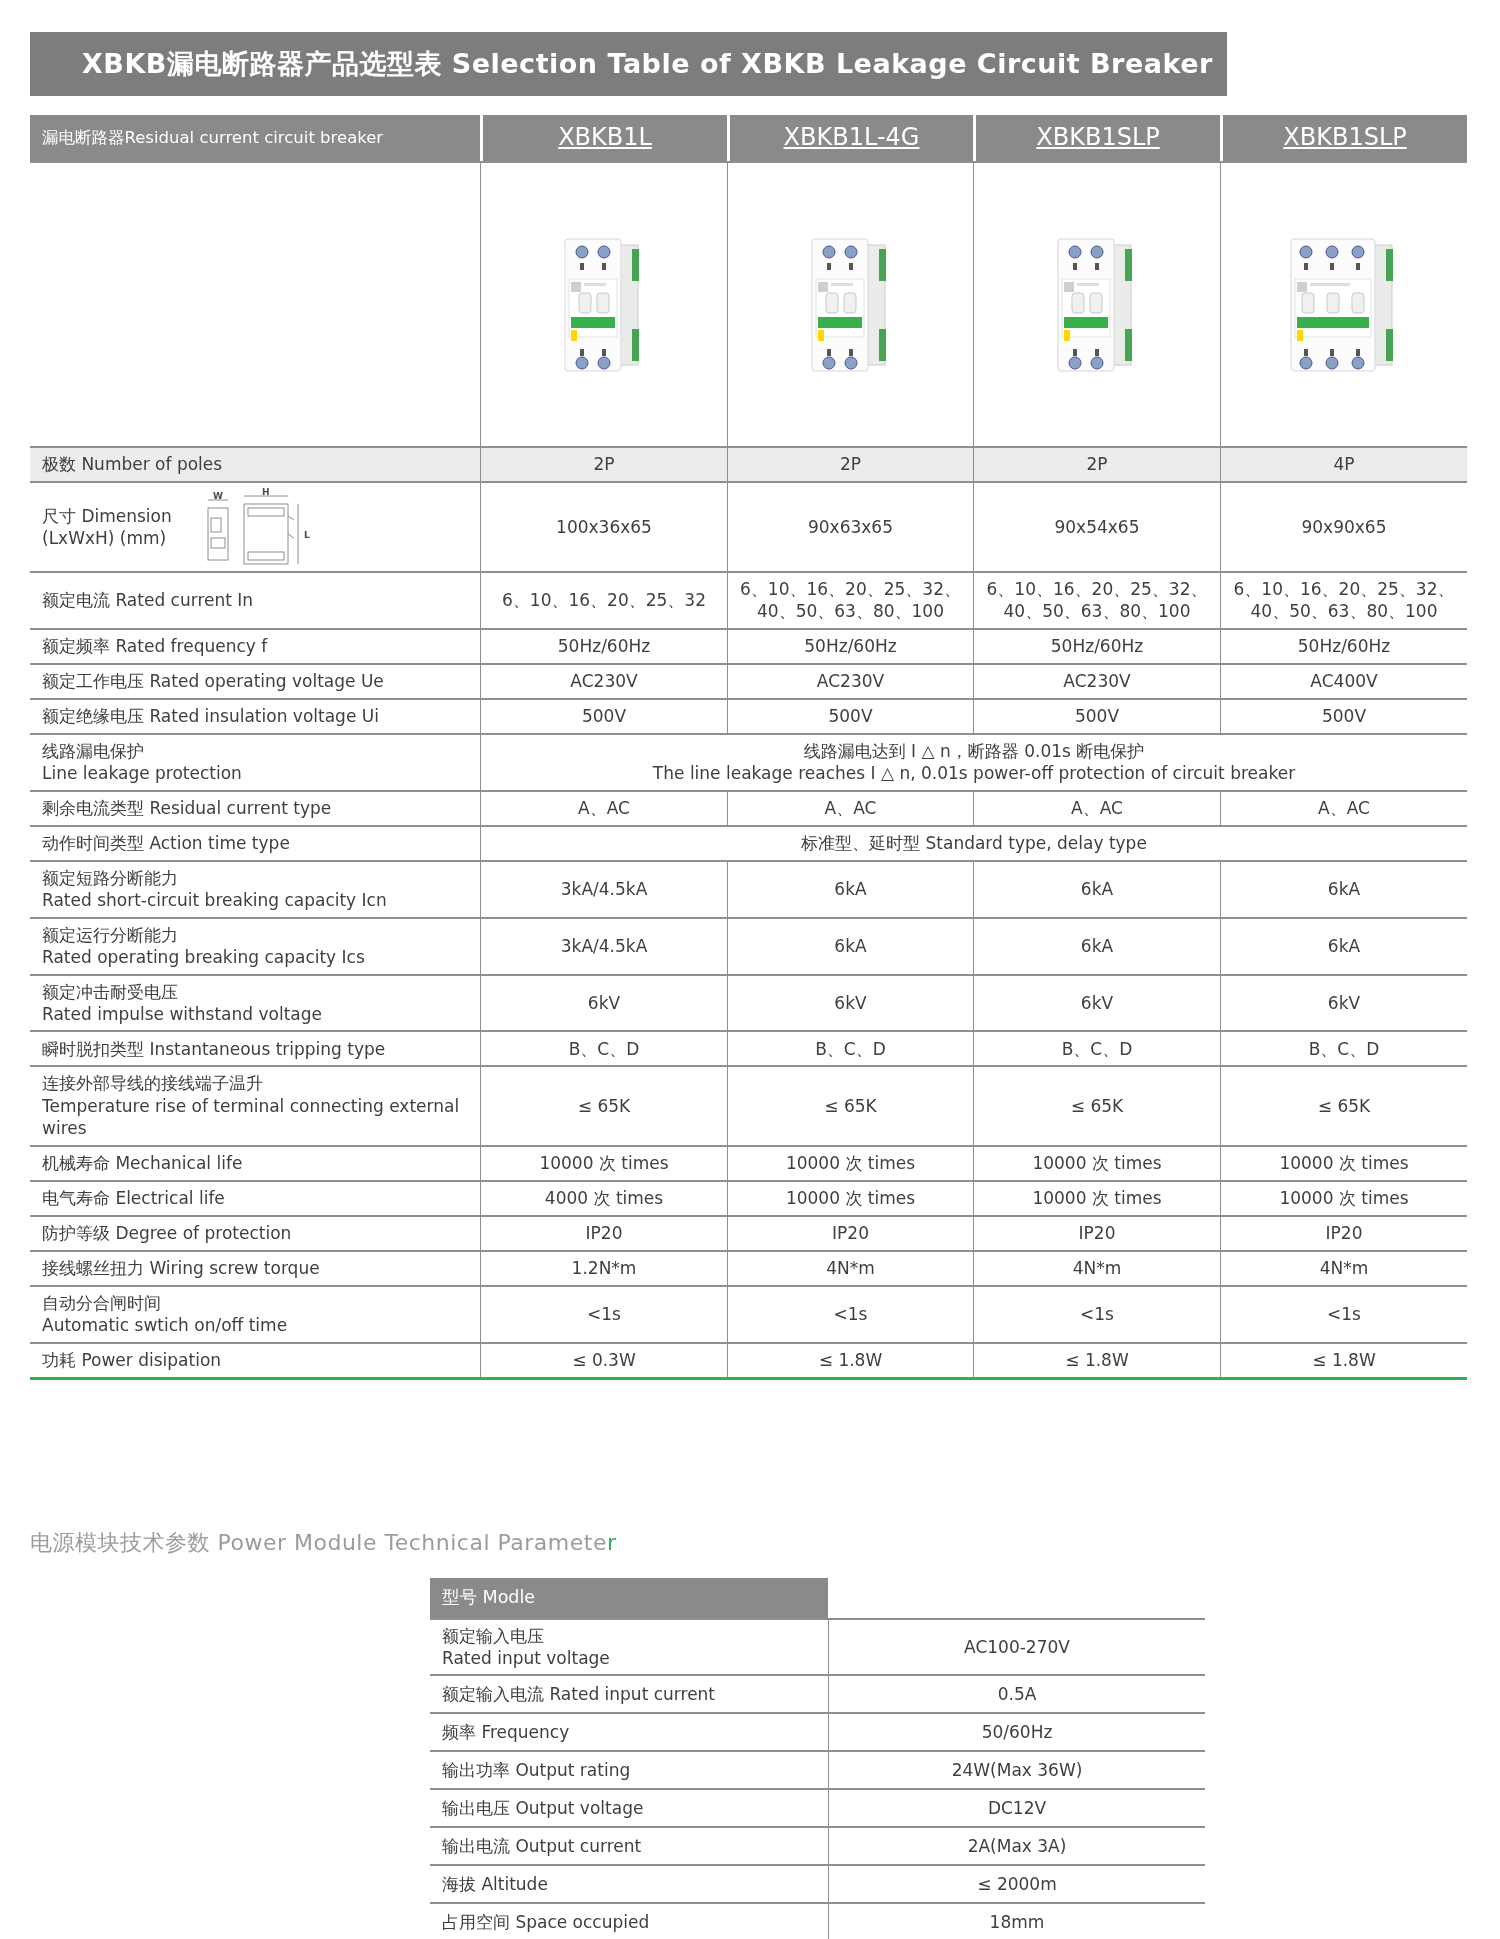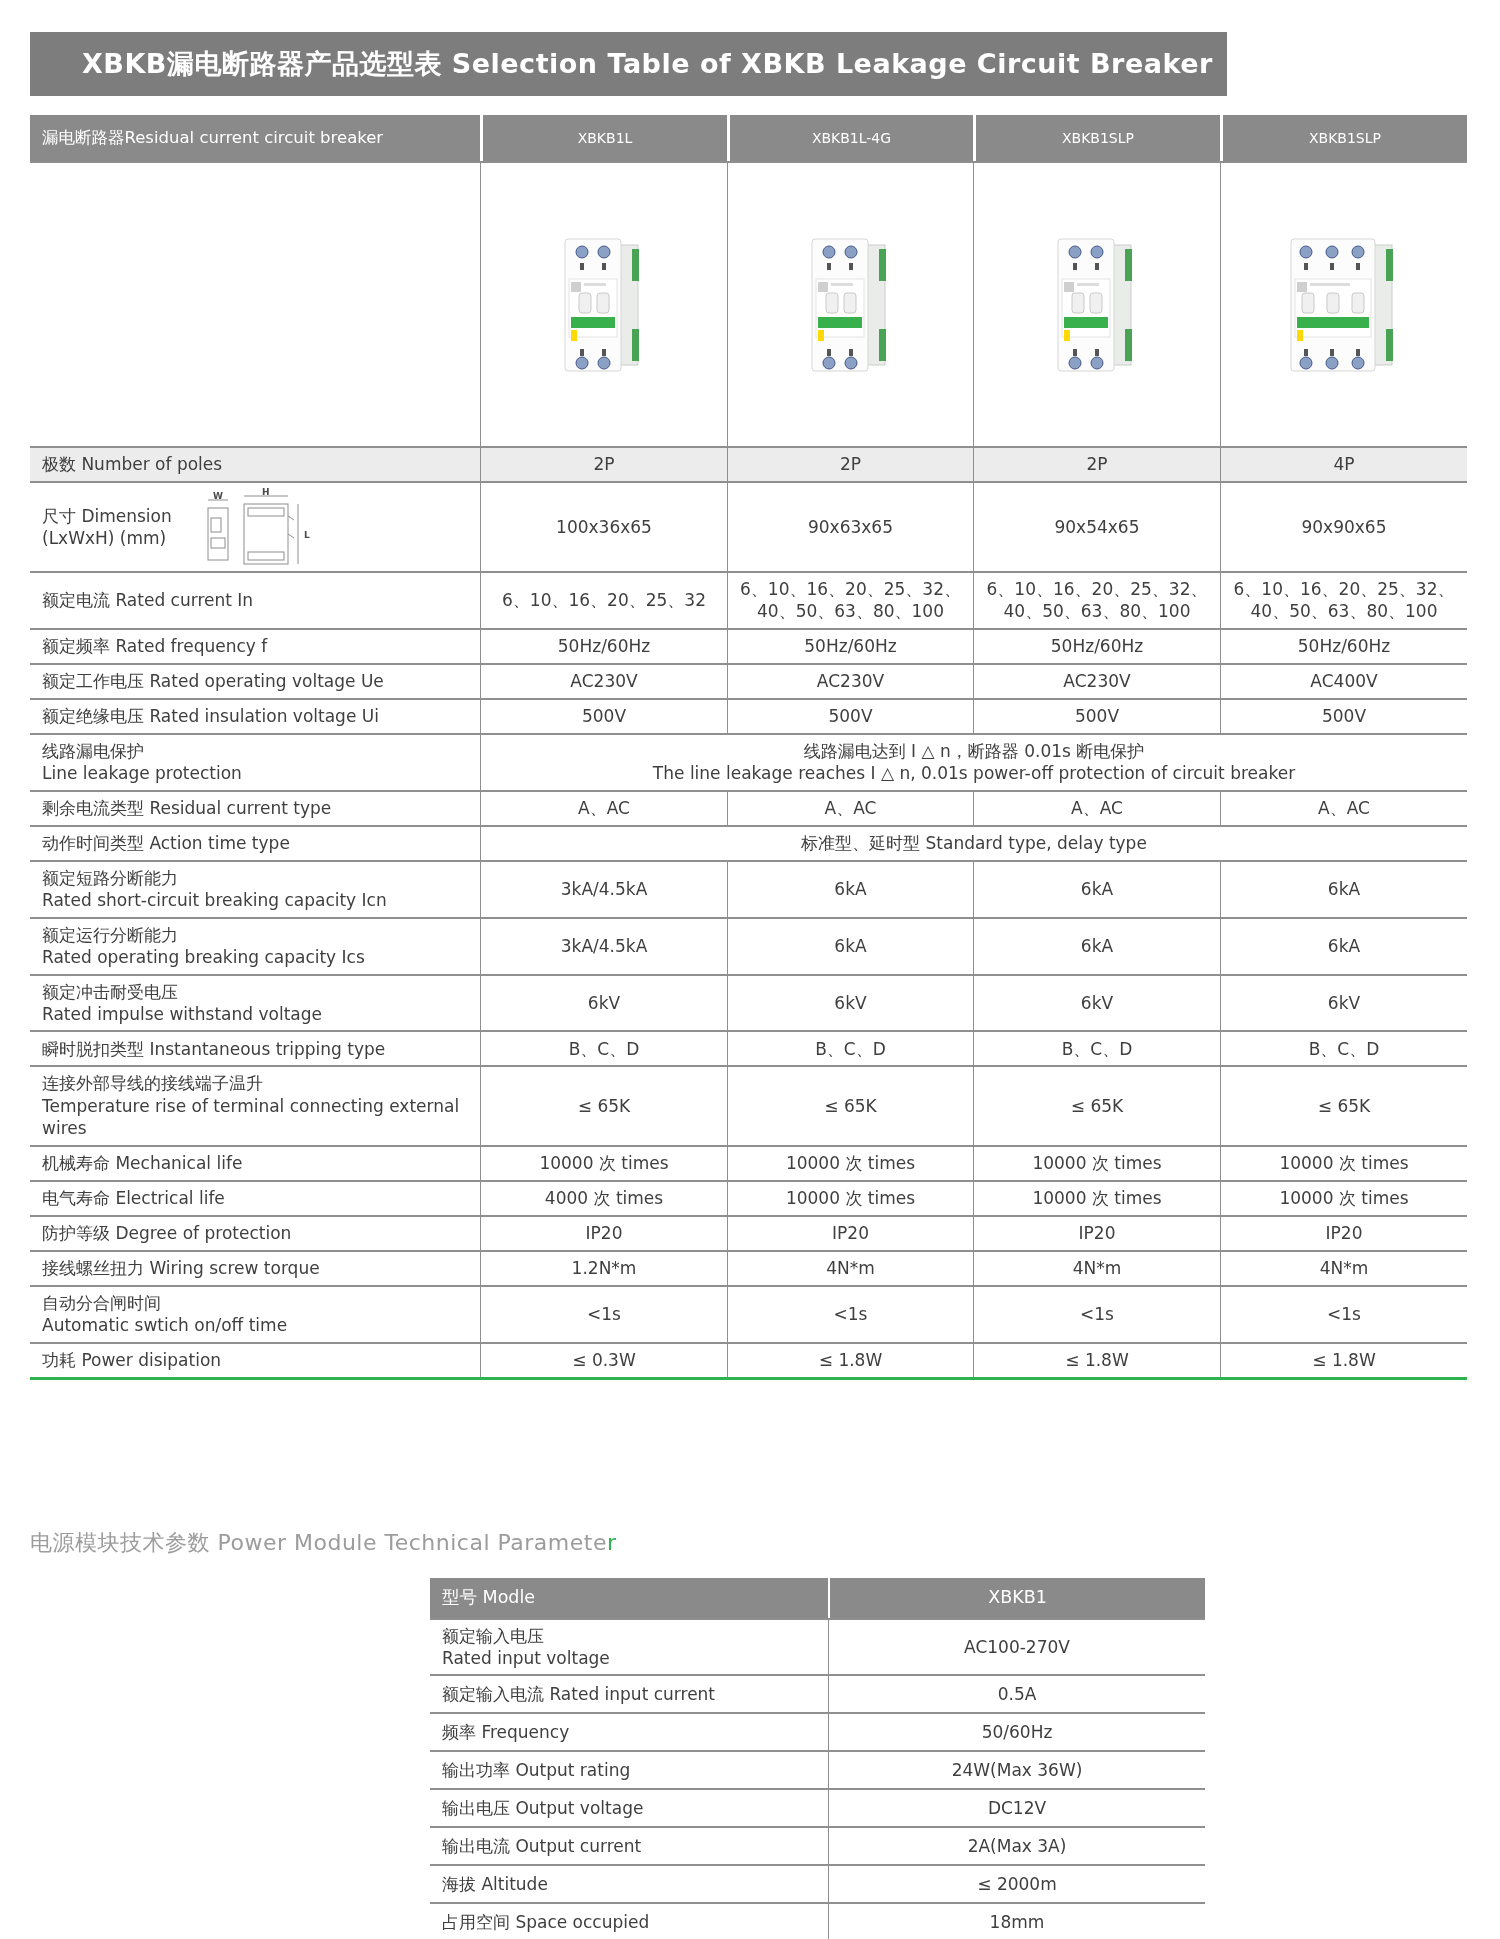--- a/index.html
+++ b/index.html
@@ -20,21 +20,21 @@
   .td{display:flex;align-items:center;padding:5px 10px;font-size:17px;line-height:1.32;
       white-space:pre-line;box-sizing:border-box;}
   .td.label{justify-content:flex-start;text-align:left;padding-left:12px;}
   .td.val{justify-content:center;text-align:center;}
   .tr.body .td + .td{border-left:1px solid #8f8f8f;}
   
   .thead .td{background:#8a8a8a;color:#ffffff;min-height:46px;padding-top:2px;padding-bottom:2px;}
   .thead .td + .td{border-left:3px solid #ffffff;}
   .head-label{display:flex;flex-direction:row;justify-content:center;}
   .head-label span{display:block;font-size:16.5px;line-height:1.25;}
-  .thead .td.val{font-size:14px;}
+  .thead .td.val{font-size:24px;text-decoration:underline;}
   
   .tr.images .td{min-height:283px;}
   
   .tr.shaded .td{background:#ececec;}
   .tr.spec .td{min-height:33px;}
   .dim-label{gap:26px;}
   .dim-label .dim-svg{flex:0 0 auto;}
   .tr.dim .td{min-height:80px;}
   .merged{grid-column:2/6;}
   .green-line{height:3px;background:#2fb34f;width:1437px;margin-left:30px;}
@@ -355,21 +355,20 @@
     </div>
 
   </div>
   <div class="green-line"></div>
 
   <h2 class="section-title"><span>电源模块技术参数 Power Module Technical Paramete</span><span class="accent">r</span></h2>
 
   <div class="ptbl">
     <div class="ptr phead">
       <div class="td label">型号 Modle</div>
-      <div class="td val">XBKB1</div>
     </div>
     <div class="ptr body">
       <div class="td label">额定输入电压
 Rated input voltage</div>
       <div class="td val">AC100-270V</div>
     </div>
     <div class="ptr body">
       <div class="td label">额定输入电流  Rated input current</div>
       <div class="td val">0.5A</div>
     </div>

